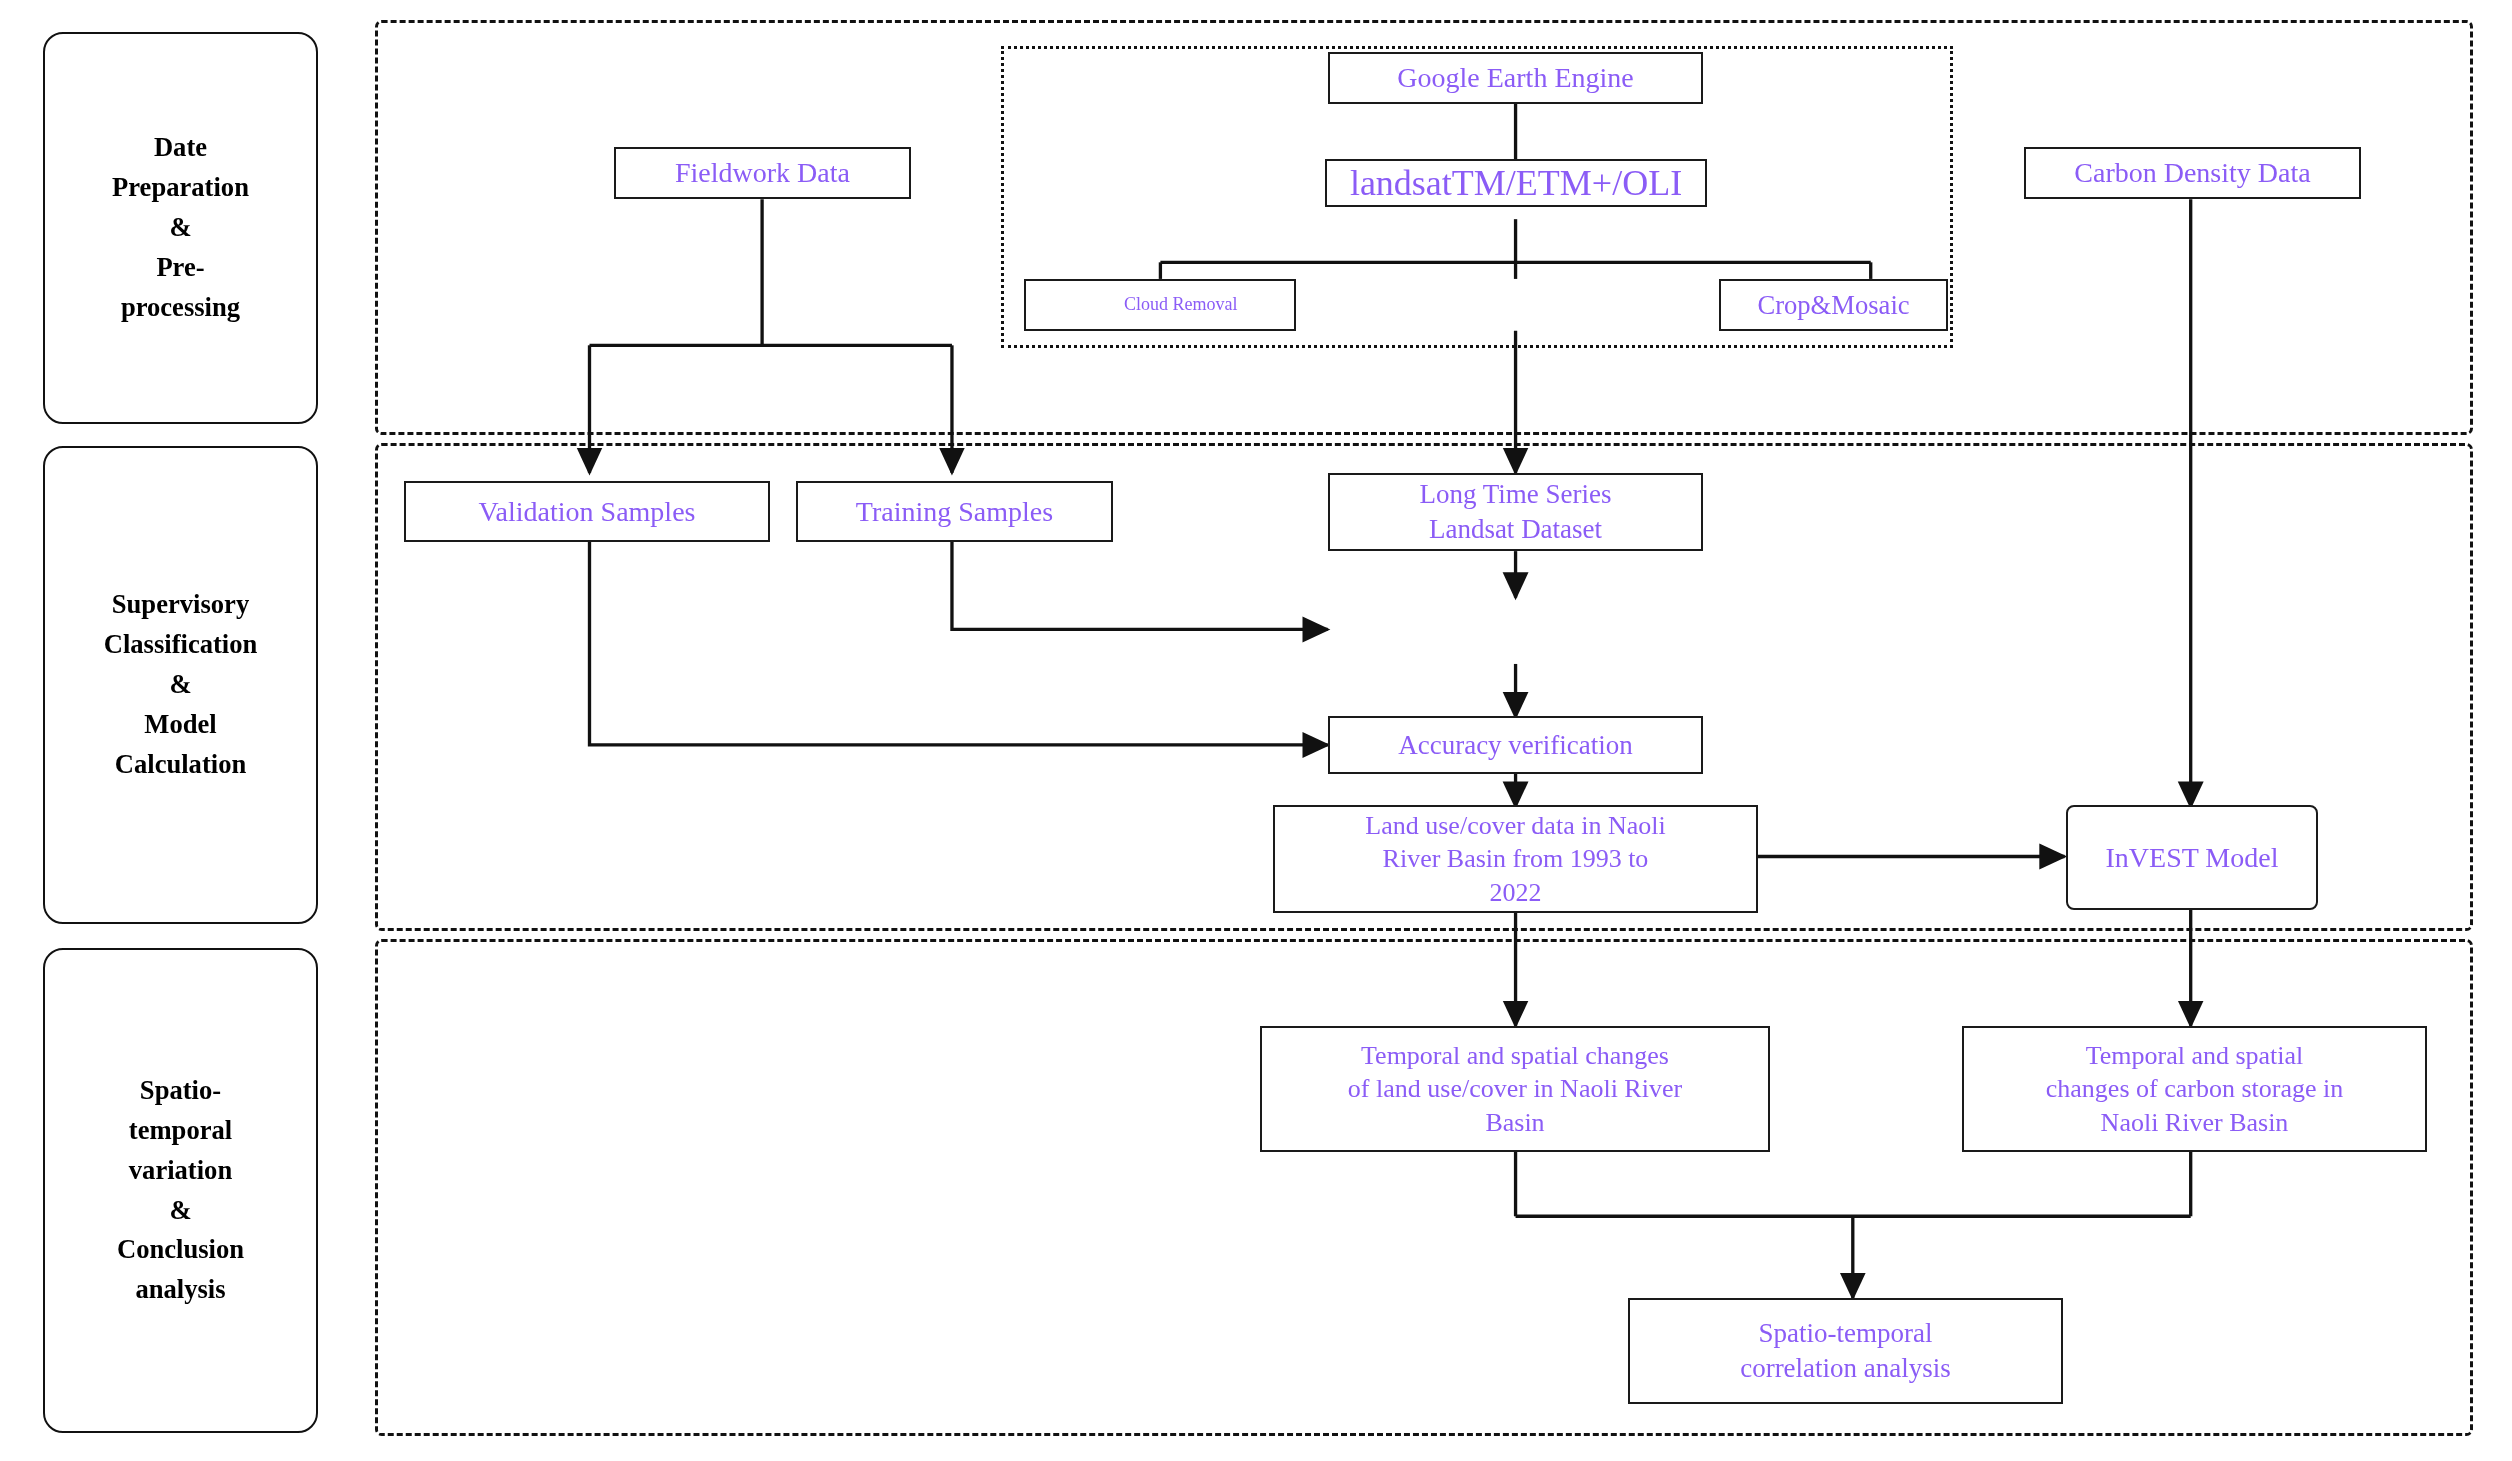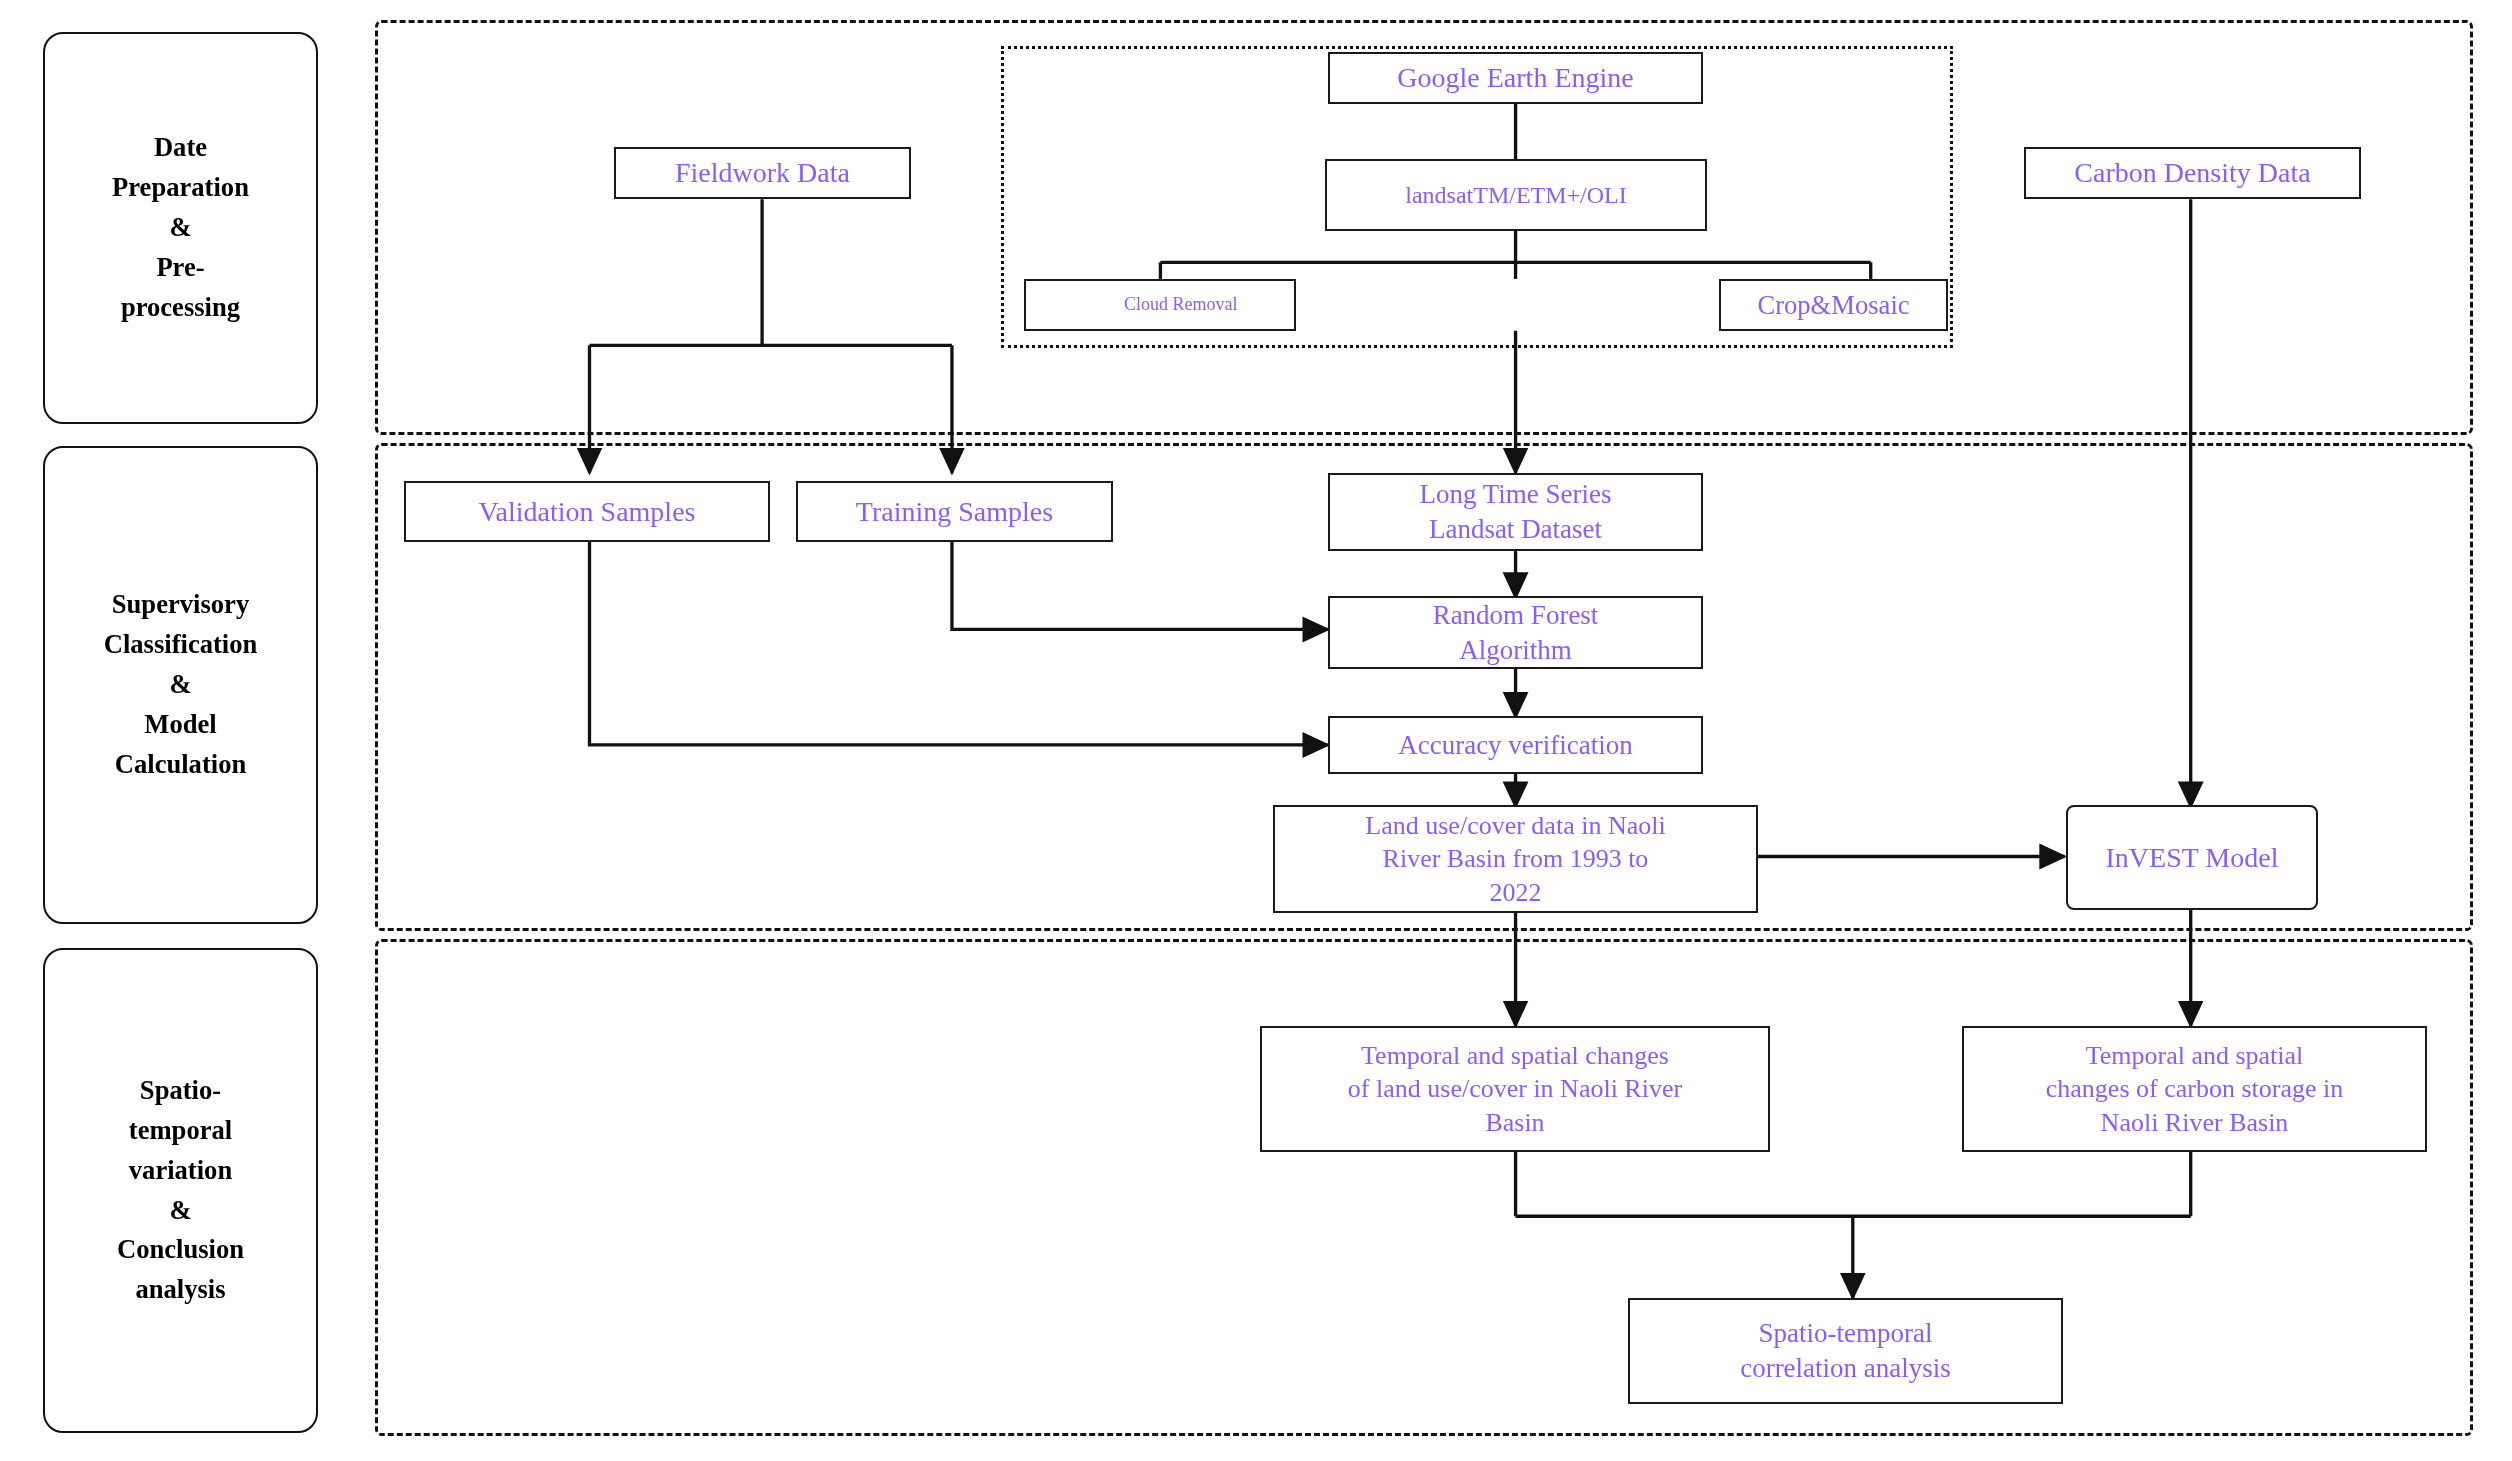--- a/index.html
+++ b/index.html
@@ -111,21 +111,21 @@
       <span>&amp;</span>
       <span>Conclusion</span>
       <span>analysis</span>
     </span>
   </div>
 
   <div class="nodebox" style="left:1328px;top:52px;width:375px;height:52px;font-size:28px;">
     <span>Google  Earth Engine</span>
   </div>
 
-  <div class="nodebox" style="left:1325px;top:159px;width:382px;height:72px;font-size:24px;">
+  <div class="nodebox" style="left:1325px;top:159px;width:382px;height:48px;font-size:36px;">
     <span>landsatTM/ETM+/OLI</span>
   </div>
 
   <div class="nodebox" style="left:1024px;top:279px;width:272px;height:52px;font-size:18px;padding-left:48px;">
     <span>Cloud  Removal</span>
   </div>
 
 
   <div class="nodebox" style="left:1719px;top:279px;width:229px;height:52px;font-size:26.6px;">
     <span>Crop&amp;Mosaic</span>
@@ -147,26 +147,20 @@
     <span>Validation Samples</span>
   </div>
 
   <div class="nodebox" style="left:1328px;top:473px;width:375px;height:78px;font-size:27px;">
     <span>
       <span>Long Time Series</span>
       <span>Landsat Dataset</span>
     </span>
   </div>
 
-  <div class="nodebox" style="left:1328px;top:596px;width:375px;height:73px;font-size:27px;">
-    <span>
-      <span>Random Forest</span>
-      <span>Algorithm</span>
-    </span>
-  </div>
 
   <div class="nodebox" style="left:1328px;top:716px;width:375px;height:58px;font-size:27px;">
     <span>Accuracy  verification</span>
   </div>
 
   <div class="nodebox" style="left:1273px;top:805px;width:485px;height:108px;font-size:26px;">
     <span>
       <span>Land use/cover data in Naoli</span>
       <span>River Basin from 1993 to</span>
       <span>2022</span>

